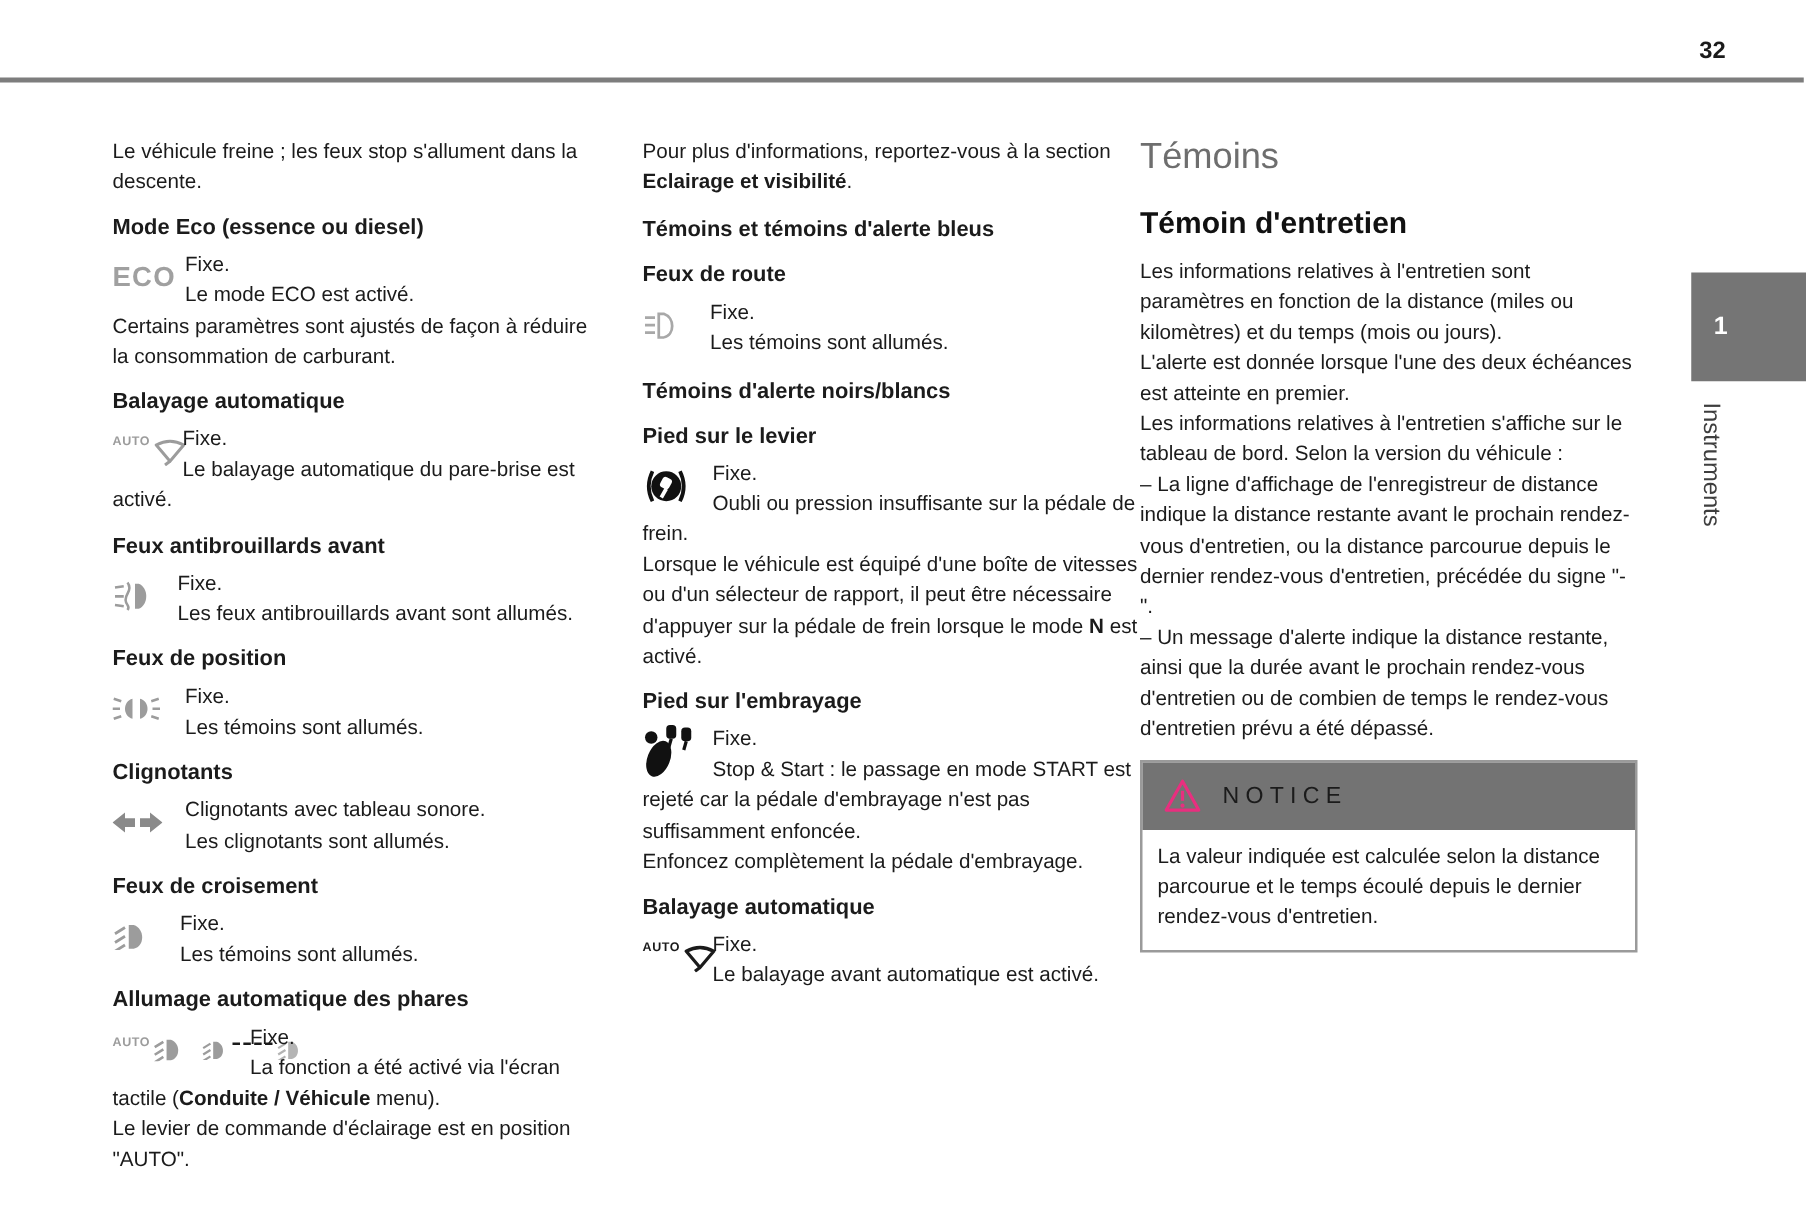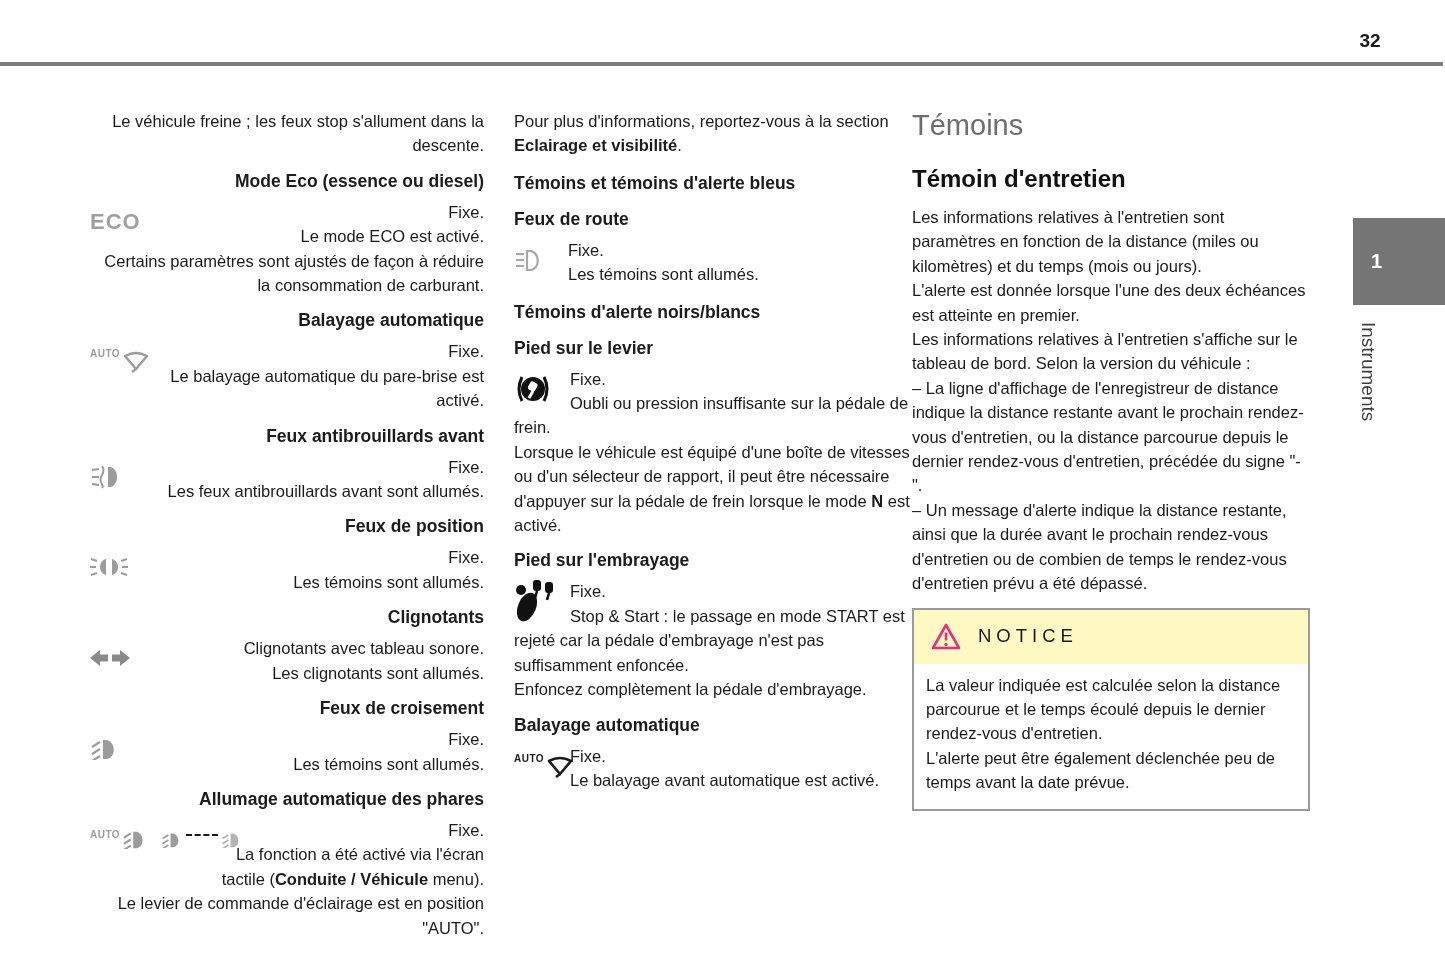--- a/index.html
+++ b/index.html
@@ -8,21 +8,21 @@
     font-family:"Liberation Sans", sans-serif; color:#1b1b1b;
     overflow:hidden;
   }
   .page-number {
     position:absolute; top:30px; left:1348px; width:44px; text-align:center;
     font-size:19px; font-weight:bold; color:#1b1b1b;
   }
   .top-rule { position:absolute; top:62px; left:0; width:1443px; height:4px; background:#7d7d7d; }
 
   .col { position:absolute; top:109px; font-size:16.5px; line-height:24.4px; }
-  .col-left   { left:90px;  width:394px;text-align:right; }
+  .col-left   { left:90px;  width:394px; }
   .col-middle { left:514px; width:400px; }
   .col-right  { left:912px; width:398px; }
 
   p.para { margin:0; }
   h3.sec { font-size:17.5px; line-height:23px; margin:12px 0 7px; font-weight:bold; }
   h3.group { margin:14px 0 13px; }
 
   .entry-body { }
   .eline { display:block; }
   .ifloat { float:left; display:flex; align-items:center; justify-content:flex-start; height:44px; }
@@ -31,21 +31,21 @@
   .eco-text { font-size:22px; font-weight:bold; color:#a0a0a0; letter-spacing:1px; }
   .icon-stack { display:flex; flex-direction:row; align-items:flex-start; gap:1px; }
   .auto-label { font-size:10px; font-weight:bold; letter-spacing:0.5px; line-height:10px; }
   .auto-gray { color:#9c9c9c; } .auto-black { color:#1b1b1b; }
   .dash-sep { width:32px; border-top:2.5px dashed #1b1b1b; margin:2px 0; }
 
   .chapter-title { font-size:29px; line-height:33px; font-weight:400; color:#6e6e6e; margin:0 0 23px; }
   .section-title { font-size:24px; line-height:28px; font-weight:bold; color:#111; margin:0 0 12px; }
 
   .notice-box { margin-top:12px; border:2px solid #9a9a9a; }
-  .notice-header { background:#fef9c3; height:54px; display:flex; align-items:center; padding:0 17px; gap:17px; }
+  .notice-header { background:#737373; height:54px; display:flex; align-items:center; padding:0 17px; gap:17px; }
   .notice-title { font-size:18.5px; letter-spacing:5px; color:#1b1b1b; }
   .notice-body { padding:9px 12px 14px 12px; }
 
   .side-tab {
     position:absolute; left:1353px; top:218px; width:92px; height:87px; background:#757575;
     display:flex; align-items:center; color:#ffffff; font-size:20px; font-weight:bold;
   }
   .side-tab span { padding-left:18px; }
   .side-label {
     position:absolute; left:1357px; top:322px; height:140px;
@@ -269,21 +269,20 @@
     <div class="notice-header">
       <svg width="30" height="27" viewBox="0 0 30 27">
         <path d="M15 2 L28 25 H2 Z" fill="none" stroke="#e82f7f" stroke-width="2.6" stroke-linejoin="round"></path>
         <line x1="15" y1="9.5" x2="15" y2="17.5" stroke="#e82f7f" stroke-width="2.6"></line>
         <circle cx="15" cy="21.5" r="1.7" fill="#e82f7f"></circle>
       </svg>
       <span class="notice-title">NOTICE</span>
     </div>
     <div class="notice-body">
       <p class="para">La valeur indiquée est calculée selon la distance parcourue et le temps écoulé depuis le dernier rendez-vous d'entretien.</p>
-      <p class="para">L'alerte peut être également déclenchée peu de temps avant la date prévue.</p>
     </div>
   </div>
 </div>
 
 <div class="side-tab">
   <span>1</span>
 </div>
 <div class="side-label">Instruments</div>
 
 </body></html>

